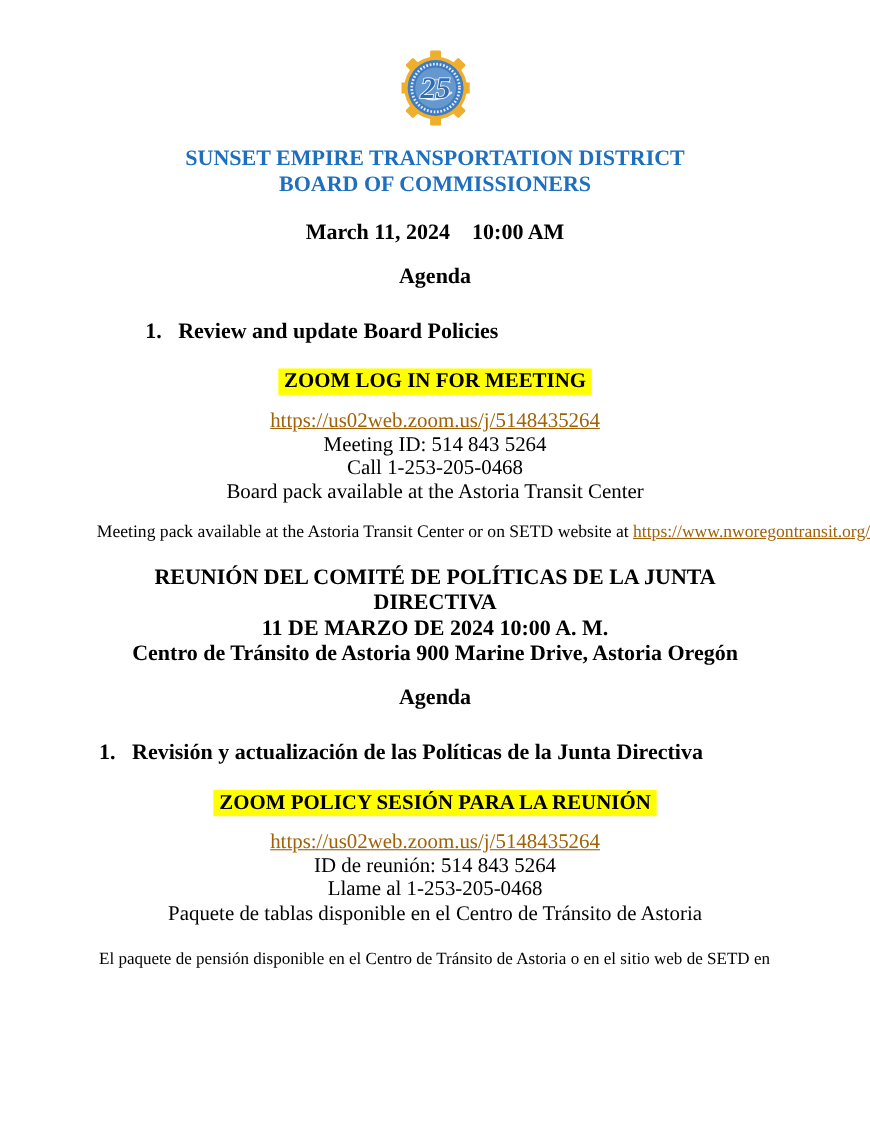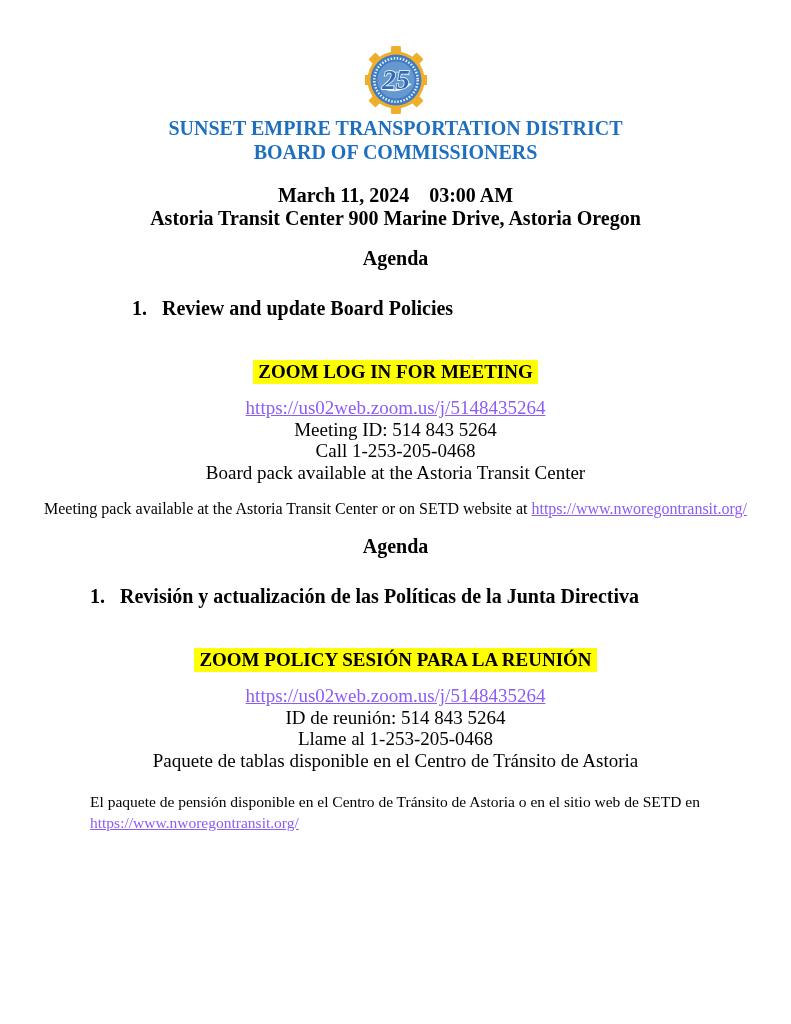--- a/index.html
+++ b/index.html
@@ -11,21 +11,21 @@
     font-family:"Liberation Serif","DejaVu Serif",serif;
     color:#000;
     overflow:hidden;
   }
   .center { text-align:center; }
   .doc { width:611px; margin:0 auto; }
 
   .logo-row { padding-top:44px; line-height:0; }
 
   .org-name {
-    margin-top:0;
+    margin-top:16px;
     color:#1E6FBE;
     font-weight:bold;
     font-size:20px;
     line-height:24px;
   }
 
   .meeting-head {
     margin-top:20px;
     font-weight:bold;
     font-size:20px;
@@ -40,43 +40,44 @@
   }
 
   .agenda-item {
     margin-top:27px;
     font-weight:bold;
     font-size:20px;
   }
   .agenda-item.en { padding-left:42px; }
   .agenda-item .num { margin-right:10px; }
 
-  .hl-row { margin-top:40px; }
+  .hl-row { margin-top:22px; }
   .hl {
     display:inline-block;
     background:#FFFF00;
     font-weight:bold;
     font-size:19px;
     padding:1px 5px;
   }
 
   .details {
     margin-top:13px;
     font-size:19px;
     line-height:21.5px;
   }
   .link {
-    color:#8b5cf6;
+    color:#a16207;
     text-decoration:underline;
     cursor:pointer;
   }
 
   .packnote {
     margin-top:17px;
     font-size:16px;
+    text-align:right;
   }
 
   .es-title {
     margin-top:21px;
     font-weight:bold;
     font-size:20px;
     line-height:23px;
   }
   .es-title .wrap-limit { display:block; max-width:575px; margin:0 auto; }
 
@@ -128,22 +129,21 @@
       <text x="50" y="72" text-anchor="middle" font-family="Liberation Serif, serif" font-size="44" font-weight="bold" font-style="italic" fill="#2E6DB6" stroke="#FFFFFF" stroke-width="2.2" paint-order="stroke">25</text>
     </svg>
   </div>
 
   <div class="center org-name">
     <div>SUNSET EMPIRE TRANSPORTATION DISTRICT</div>
     <div>BOARD OF COMMISSIONERS</div>
   </div>
 
   <div class="center meeting-head">
-    <div class="pre">March 11, 2024    03:00 AM</div>
-    <div>Astoria Transit Center 900 Marine Drive, Astoria Oregon</div>
+    <div class="pre">March 11, 2024    10:00 AM</div>
   </div>
 
   <div class="center agenda-heading">Agenda</div>
 
   <div class="doc">
     <div class="agenda-item en">
       <span class="num">1.</span>
       <span>Review and update Board Policies</span>
     </div>
   </div>
@@ -156,20 +156,25 @@
     <div><a class="link">https://us02web.zoom.us/j/5148435264</a></div>
     <div>Meeting ID: 514 843 5264</div>
     <div>Call 1-253-205-0468</div>
     <div>Board pack available at the Astoria Transit Center</div>
   </div>
 
   <div class="center packnote">
     <span>Meeting pack available at the Astoria Transit Center or on SETD website at </span><a class="link">https://www.nworegontransit.org/</a>
   </div>
 
+  <div class="center es-title">
+    <span class="wrap-limit">REUNIÓN DEL COMITÉ DE POLÍTICAS DE LA JUNTA DIRECTIVA</span>
+    <div>11 DE MARZO DE 2024 10:00 A. M.</div>
+    <div>Centro de Tránsito de Astoria 900 Marine Drive, Astoria Oregón</div>
+  </div>
 
   <div class="center agenda-heading">Agenda</div>
 
   <div class="doc">
     <div class="agenda-item es">
       <span class="num">1.</span>
       <span>Revisión y actualización de las Políticas de la Junta Directiva</span>
     </div>
   </div>
 

